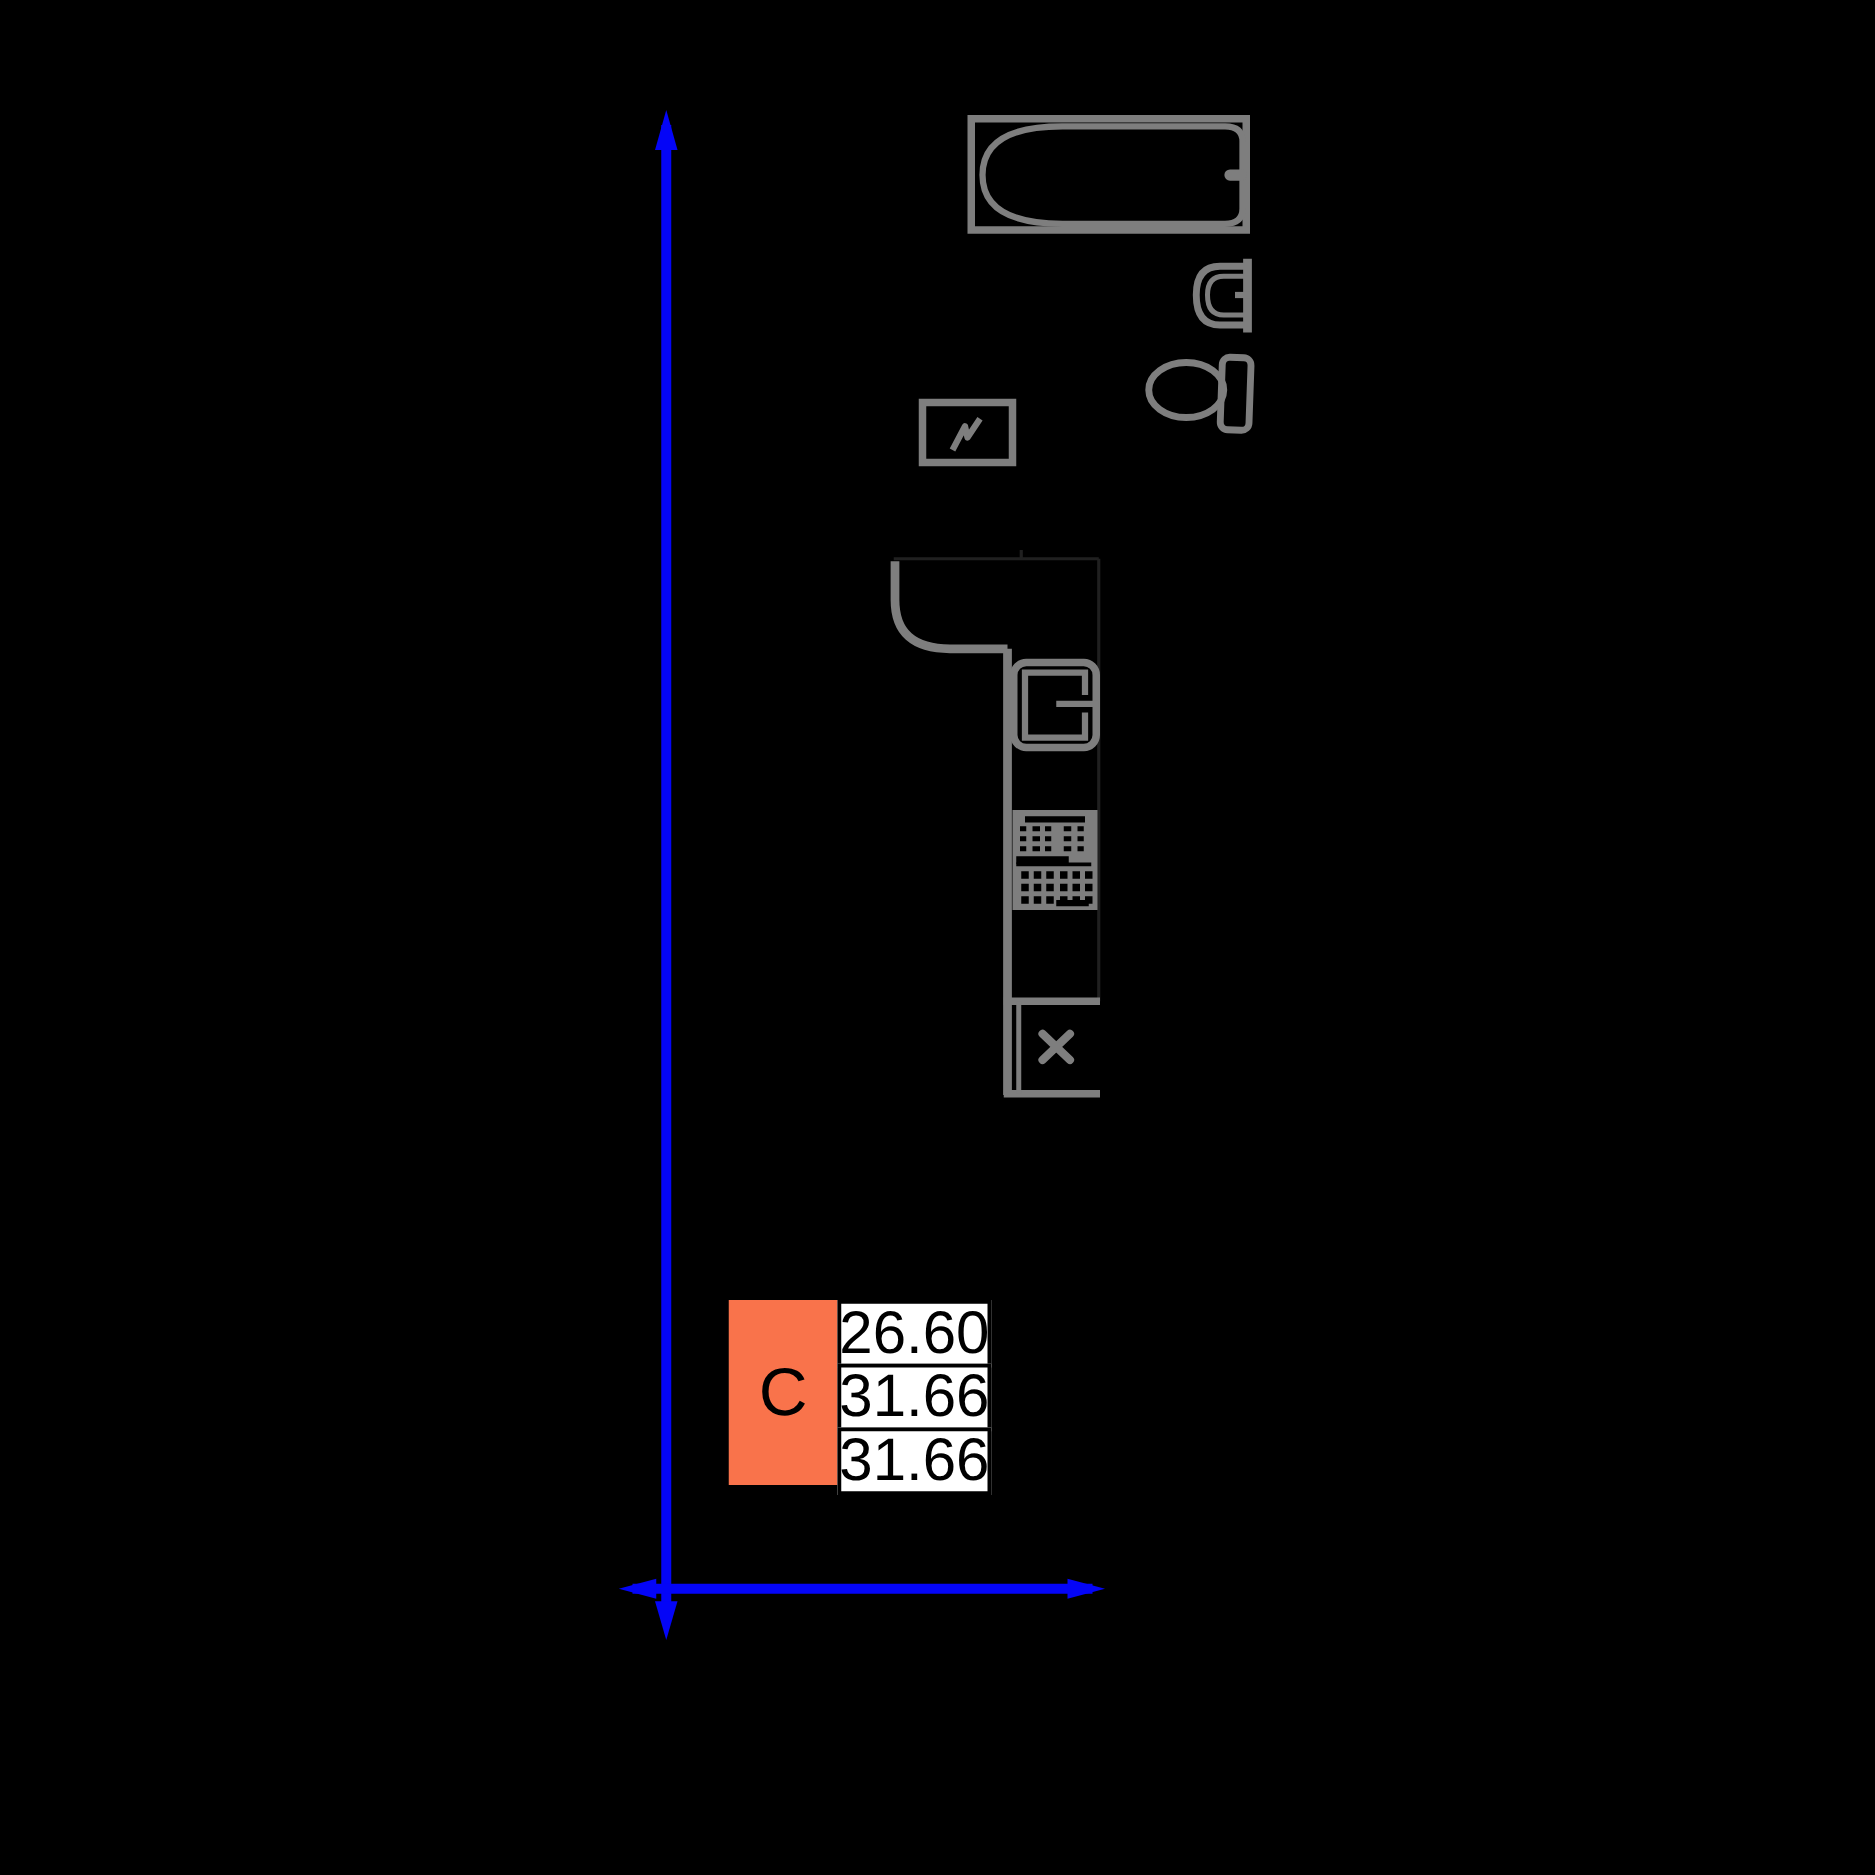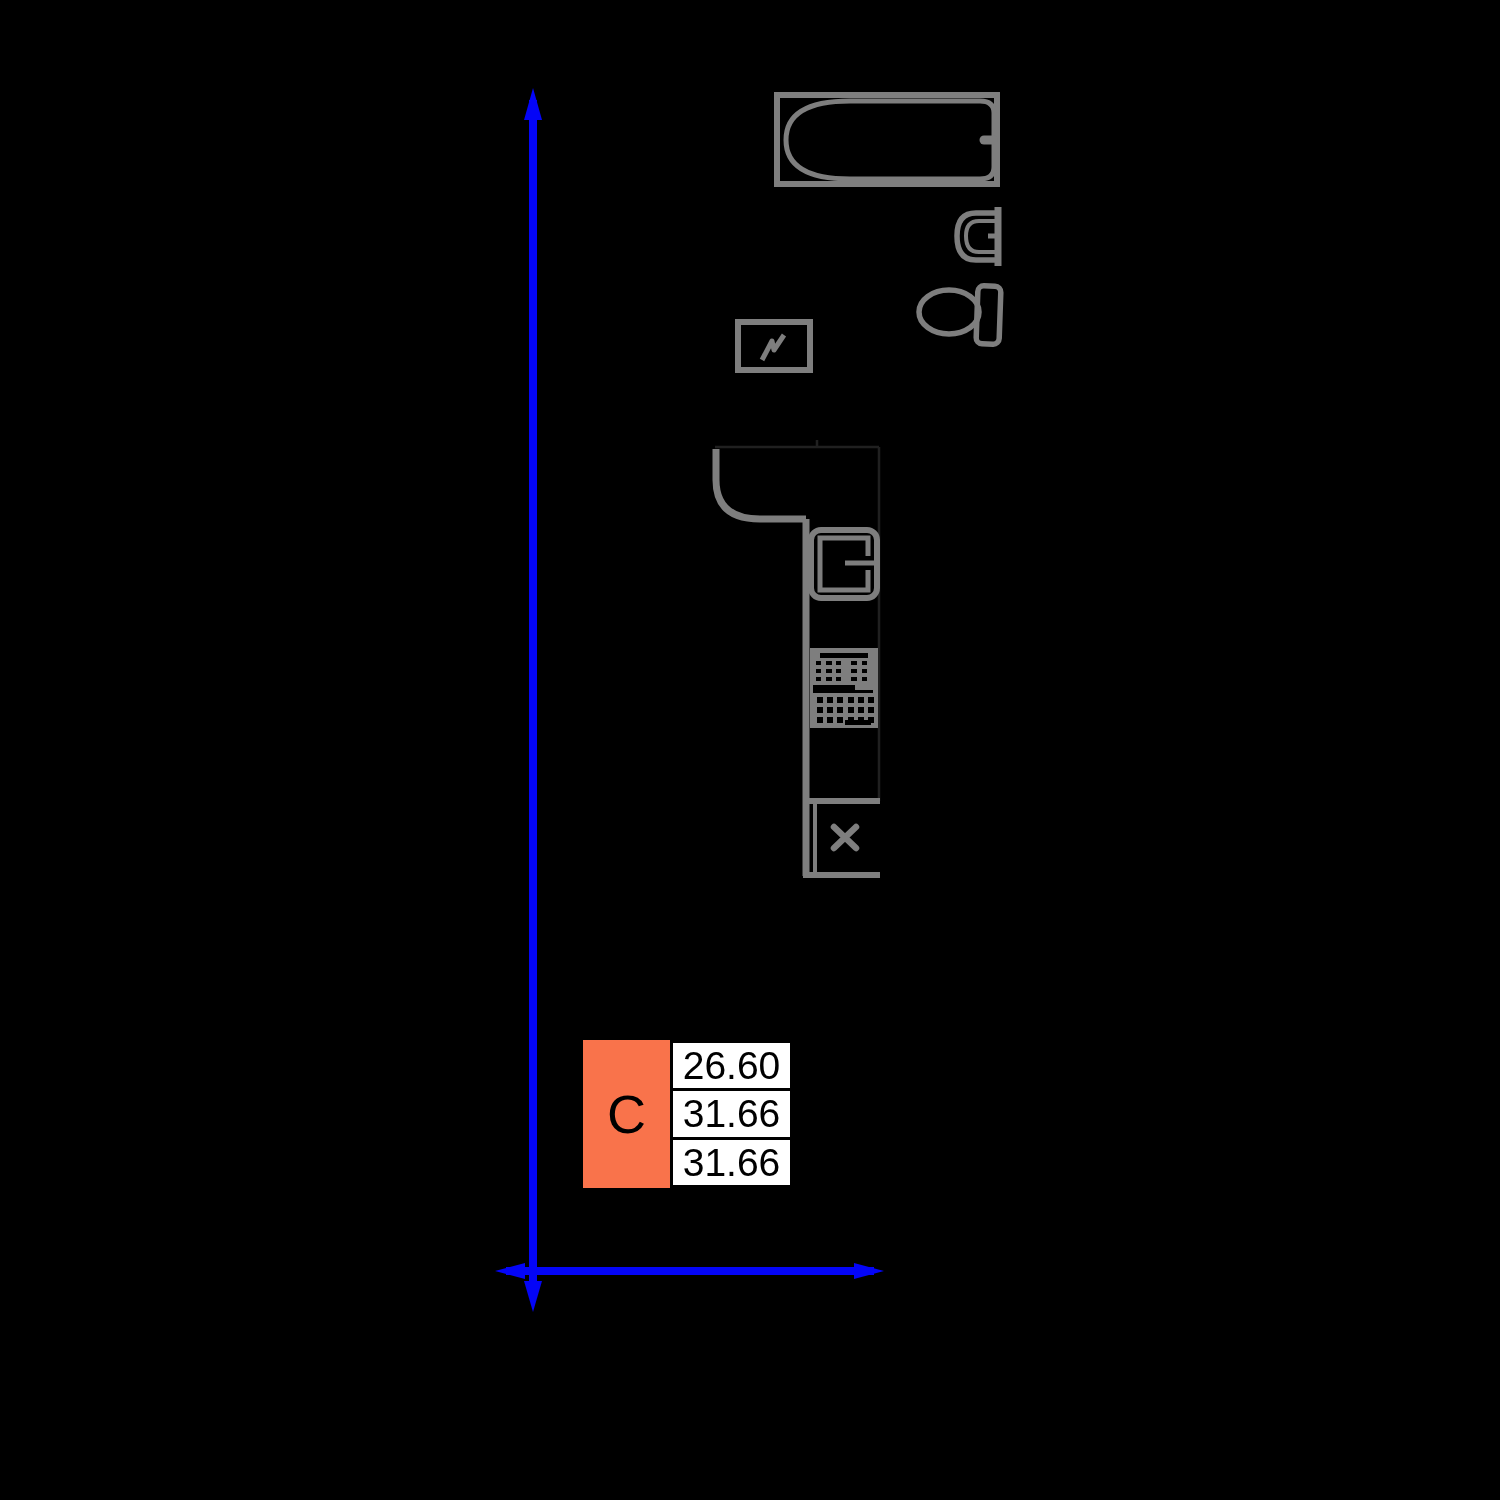--- a/index.html
+++ b/index.html
@@ -57,21 +57,21 @@
     display: flex;
     flex-direction: column;
     width: 123px;
     height: 148px;
   }
   .value-cell {
     flex: 1 1 0;
     background: #fff;
     border: 3px solid #000;
     color: #000;
-    font-size: 39px;
+    font-size: 48px;
     line-height: 1;
     display: flex;
     align-items: center;
     justify-content: center;
     box-sizing: border-box;
   }
   .value-cell + .value-cell {
     margin-top: -3px;
   }
 </style>

